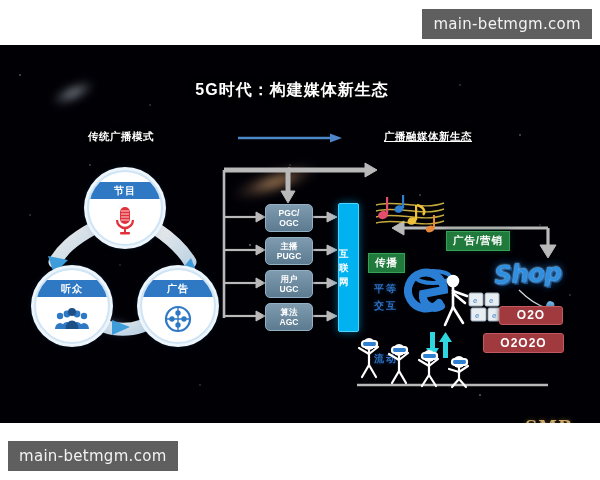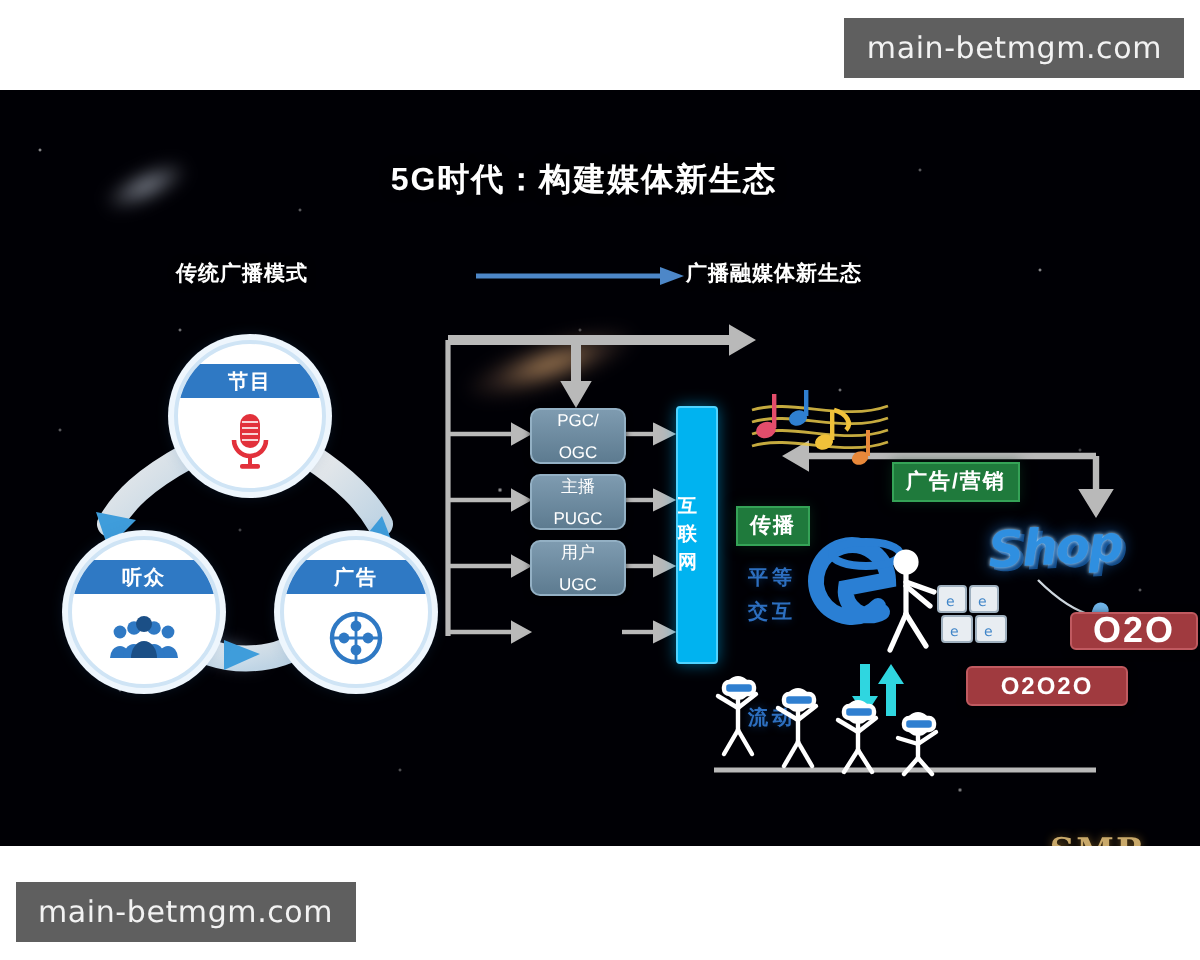--- a/index.html
+++ b/index.html
@@ -56,21 +56,21 @@
   .title{
     position:absolute;left:0;right:16px;top:35px;text-align:center;
     color:#fff;font-size:16px;font-weight:bold;letter-spacing:1px;
     text-shadow:0 0 6px #000;
   }
   .sub{
     position:absolute;color:#fff;font-size:10.5px;font-weight:bold;
     letter-spacing:.5px;text-shadow:0 0 4px #000;
   }
   #sub-left{left:88px;top:85px;}
-  #sub-right{left:343px;top:85px;}
+  #sub-right{left:384px;top:85px;text-decoration:underline;}
   .blue-arrow{position:absolute;left:238px;top:88px;width:104px;height:10px;}
 
   
   .trio{position:absolute;left:28px;top:125px;width:190px;height:185px;}
   .node{
     position:absolute;width:72px;height:72px;border-radius:50%;
     background:#ffffff;border:2px solid #cfe4f5;
     box-shadow:0 0 0 3px #eef6fd, 0 0 9px #2a6fae55;
     overflow:hidden;
   }
@@ -82,23 +82,23 @@
     background:#2f79c4;color:#fff;font-size:10px;font-weight:bold;
     display:flex;align-items:center;justify-content:center;letter-spacing:1px;
   }
   .node .glyph{position:absolute;left:0;right:0;top:30px;bottom:4px;
     display:flex;align-items:center;justify-content:center;}
 
   
   .flowbox{
     position:absolute;width:46px;height:26px;border-radius:5px;
     background:linear-gradient(180deg,#7e9bb0,#5d7b90);
-    border:1px solid #93b0c4;color:#fff;font-weight:normal;
+    border:1px solid #93b0c4;color:#fff;font-weight:bold;
     font-size:8.5px;line-height:10px;text-align:center;
-    display:flex;flex-direction:column;align-items:center;justify-content:space-between;
+    display:flex;flex-direction:column;align-items:center;justify-content:center;
     box-shadow:0 1px 3px #000a;
   }
   #flow-1{left:265px;top:159px;}
   #flow-2{left:265px;top:192px;}
   #flow-3{left:265px;top:225px;}
   #flow-4{left:265px;top:258px;}
   .internet{
     position:absolute;left:338px;top:158px;width:19px;height:127px;
     background:#00b3f0;border:1px solid #4fd3ff;border-radius:2px;
     color:#fff;font-size:9.5px;font-weight:bold;line-height:14px;
@@ -114,21 +114,21 @@
   }
   #tag-spread{left:368px;top:208px;}
   #tag-adv{left:446px;top:186px;}
 
   
   .redtag{
     position:absolute;background:#a03a3f;border:1px solid #c05a60;
     color:#fff;font-weight:bold;border-radius:3px;text-align:center;
     letter-spacing:1px;box-shadow:0 1px 4px #000a;
   }
-  #tag-o2o{left:499px;top:261px;width:62px;height:17px;font-size:18px;line-height:17px;margin-left:36px;}
+  #tag-o2o{left:499px;top:261px;width:62px;height:17px;font-size:12px;line-height:17px;}
   #tag-o2o2o{left:483px;top:288px;width:79px;height:18px;font-size:12px;line-height:18px;}
 
   
   .kw{
     position:absolute;left:374px;color:#2d6fc0;font-size:10px;font-weight:bold;
     letter-spacing:2px;text-shadow:0 0 5px #0a2c55;
   }
   #kw-1{top:237px;text-align:right;}
   #kw-2{top:254px;}
   #kw-3{top:271px;margin-top:36px;}
@@ -291,20 +291,24 @@
     <span>OGC</span>
   </div>
   <div class="flowbox" id="flow-2">
     <span>主播</span>
     <span>PUGC</span>
   </div>
   <div class="flowbox" id="flow-3">
     <span>用户</span>
     <span>UGC</span>
   </div>
+  <div class="flowbox" id="flow-4">
+    <span>算法</span>
+    <span>AGC</span>
+  </div>
 
   <div class="internet" id="internet-bar">互联网</div>
 
   <svg style="position:absolute;left:374px;top:150px;" width="72" height="48" viewBox="0 0 72 48">
     <g stroke="#e8c84a" stroke-width="1.4" fill="none" opacity=".85">
       <path d="M2,10 C22,4 48,16 70,8"></path>
       <path d="M2,16 C22,10 48,22 70,14"></path>
       <path d="M2,22 C22,16 48,28 70,20"></path>
       <path d="M2,28 C22,22 48,34 70,26"></path>
     </g>

